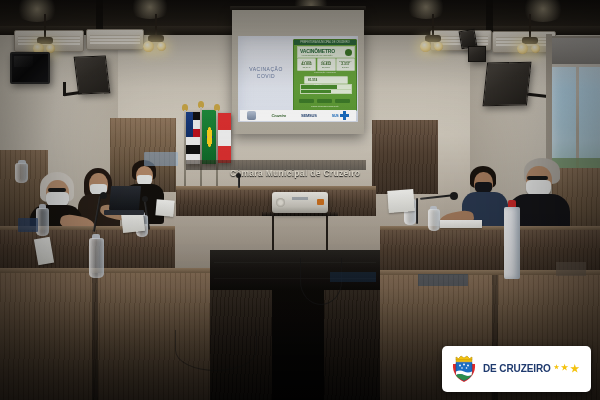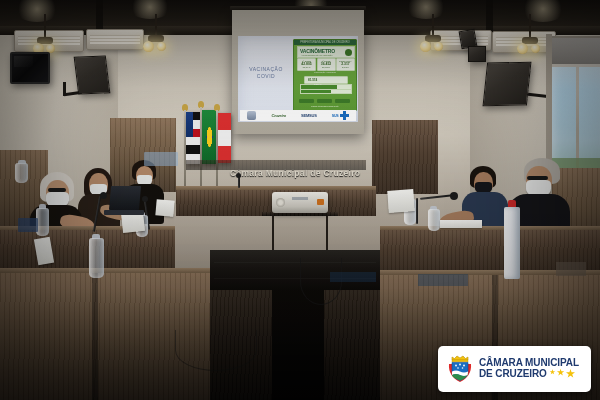--- a/index.html
+++ b/index.html
@@ -442,21 +442,20 @@
         <path d="M5 21 Q9 19 13 21 Q17 23 21 21 L21 18.4 Q21 23.6 13 26.5 Q5 23.6 5 21 Z" fill="#2f8f3e" opacity=".9"></path>
 
         <circle cx="9" cy="11.5" r=".9" fill="#ffffff"></circle>
         <circle cx="13" cy="10.5" r=".9" fill="#ffffff"></circle>
         <circle cx="17" cy="11.5" r=".9" fill="#ffffff"></circle>
         <circle cx="11" cy="14" r=".8" fill="#ffffff"></circle>
         <circle cx="15.5" cy="14" r=".8" fill="#ffffff"></circle>
       </svg>
     </div>
     <div class="wm-txt">
-      <div>CÂMARA MUNICIPAL</div>
       <div style="display:flex;align-items:center;">
         <span>DE CRUZEIRO</span>
         <span class="wm-stars">
           <span class="star s1">★</span>
           <span class="star">★</span>
           <span class="star" style="font-size:10px;">★</span>
         </span>
       </div>
     </div>
   </div>

